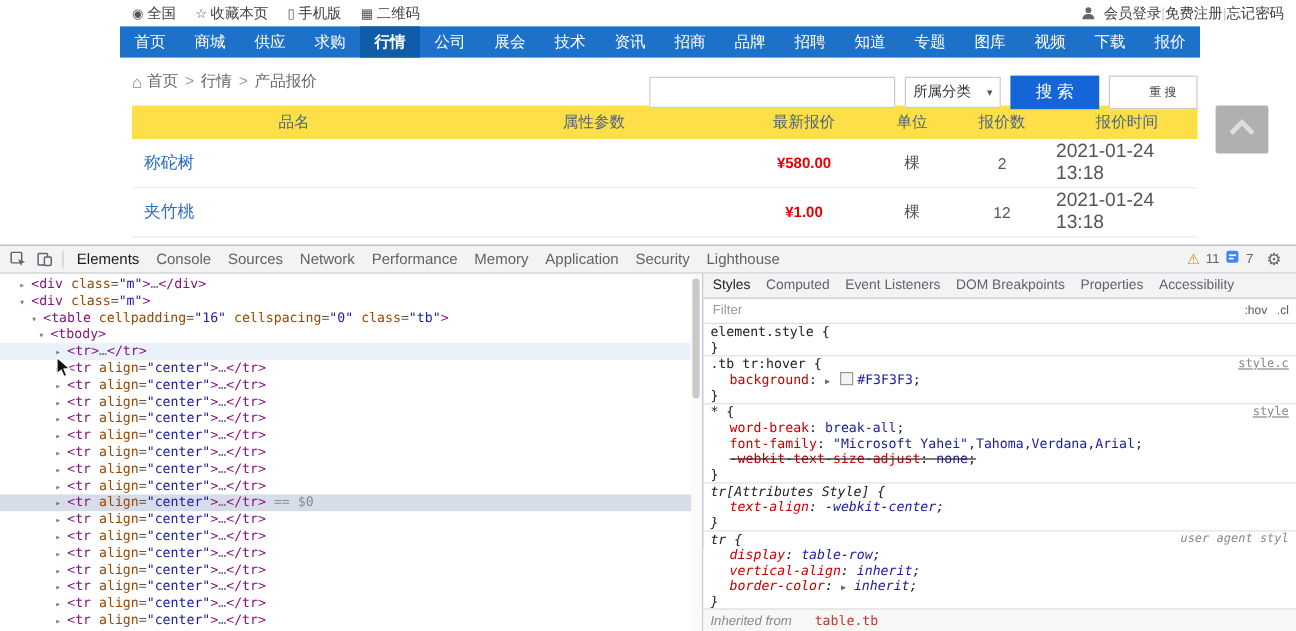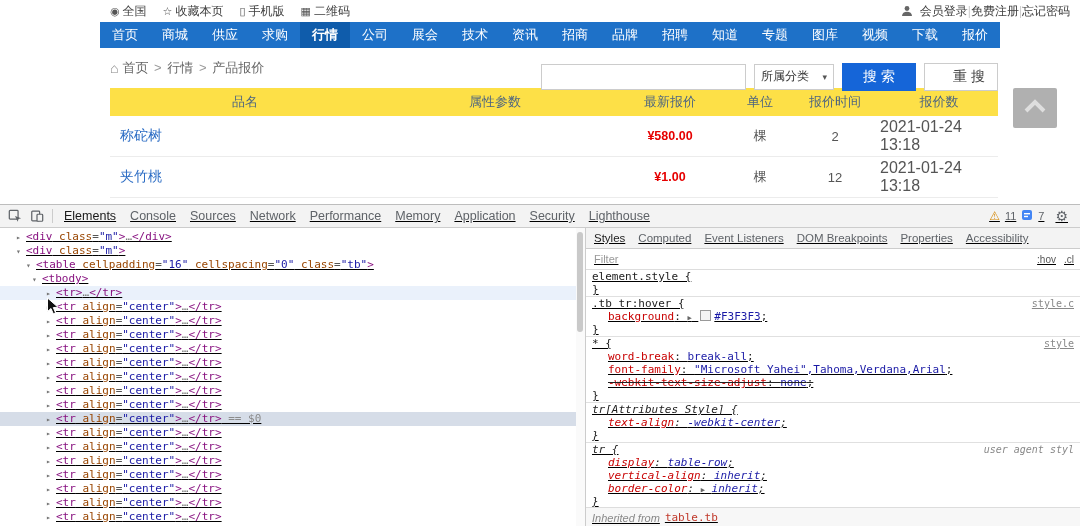--- a/index.html
+++ b/index.html
@@ -33,21 +33,21 @@
   .searchbar{display:flex;align-items:center;gap:8px;margin-top:17px;}
   .search-input{width:205px;height:26px;border:1px solid #ccc;outline:none;
                 padding:0 6px;font-size:12px;box-sizing:border-box;}
   .cat-select{width:80px;height:26px;border:1px solid #ccc;display:flex;align-items:center;
               justify-content:space-between;padding:0 6px;font-size:12px;color:#333;
               background:#fff;cursor:pointer;box-sizing:border-box;}
   .caret{font-size:9px;color:#555;}
   .btn-search{width:74px;height:28px;background:#1565d8;color:#fff;border:none;
               font-size:14px;cursor:pointer;font-family:inherit;}
   .btn-research{width:74px;height:28px;background:#fff;color:#444;border:1px solid #ccc;
-                font-size:14px;cursor:pointer;font-family:inherit;padding-left:22px;}
+                font-size:10px;cursor:pointer;font-family:inherit;padding-left:22px;}
 
   
   .qtable{margin-left:110px;width:888px;}
   .qt-head{display:flex;height:28px;background:#fde047;}
   .qc{display:flex;align-items:center;justify-content:center;font-size:13px;color:#4d6580;box-sizing:border-box;}
   .qt-head .qc:nth-child(1),.qt-row .qc:nth-child(1){width:270px;}
   .qt-head .qc:nth-child(2),.qt-row .qc:nth-child(2){width:230px;}
   .qt-head .qc:nth-child(3),.qt-row .qc:nth-child(3){width:120px;}
   .qt-head .qc:nth-child(4),.qt-row .qc:nth-child(4){width:60px;}
   .qt-head .qc:nth-child(5),.qt-row .qc:nth-child(5){width:90px;}
@@ -57,21 +57,21 @@
   .qt-row .name{color:#2b6cc4;font-size:14px;cursor:pointer;}
   .qt-row .price{color:#e60000;font-weight:bold;font-size:12.5px;text-align:center;}
   .qt-row .unit,.qt-row .quotes{font-size:13px;color:#555;}
   .qt-row .time{font-size:16px;color:#555;}
 
   .backtop{position:absolute;top:88px;right:23px;width:44px;height:40px;background:#b0b0b0;
            display:flex;align-items:center;justify-content:center;cursor:pointer;border-radius:2px;}
 
   
   .devtools{position:absolute;left:0;top:204px;width:1080px;height:252px;
-            border-top:1px solid #bdbdbd;background:#8b5cf6;box-sizing:border-box;text-decoration:underline;}
+            border-top:1px solid #bdbdbd;background:#8b5cf6;box-sizing:border-box;}
   .dt-toolbar{height:22px;background:#f3f3f3;border-bottom:1px solid #ccc;display:flex;
               align-items:center;padding:0 6px 0 4px;box-sizing:content-box;}
   .dt-ico{width:22px;height:18px;display:flex;align-items:center;justify-content:center;cursor:pointer;}
   .dt-sep{width:1px;height:14px;background:#ccc;margin:0 4px;}
   .dt-tabs{display:flex;height:100%;align-items:center;}
   .dt-tab{padding:0 7px;font-size:12.5px;color:#5f6368;height:100%;display:flex;
           align-items:center;cursor:pointer;white-space:nowrap;}
   .dt-tab.active{color:#1a1a1a;}
   .dt-right{margin-left:auto;display:flex;align-items:center;gap:5px;padding-right:6px;}
   .warn-ico{color:#d48806;font-size:12px;}
@@ -111,21 +111,21 @@
   .pname{color:#c80000;}
   .pval{color:#1a1aa6;}
   .struck{text-decoration:line-through;}
   .css-link{position:absolute;right:0;top:0;font-size:10px;color:#888;
             text-decoration:underline;cursor:pointer;font-style:normal;}
   .css-link.plain{text-decoration:none;font-style:italic;}
   .parrow{font-size:7px;color:#666;}
   .swatch{display:inline-block;width:9px;height:9px;border:1px solid #999;
           vertical-align:-1px;margin:0 3px 0 2px;background:#fff;}
   .st-inherited{flex:0 0 19px;border-top:1px solid #ddd;background:#f7f7f7;display:flex;
-                align-items:center;gap:5px;padding:0 6px;font-size:11px;}
+                align-items:center;gap:19px;padding:0 6px;font-size:11px;}
   .inh{color:#888;font-style:italic;}
   .inh-t{color:#c0392b;font-family:"DejaVu Sans Mono",monospace;cursor:pointer;}
 
   .cursor{position:absolute;left:46px;top:297px;z-index:99;pointer-events:none;}
 </style>
 </head>
 <body>
 
 <div class="page">
 
@@ -195,22 +195,22 @@
       <button class="btn-research">重 搜</button>
     </div>
   </div>
 
   <div class="qtable">
     <div class="qt-head">
         <div class="qc">品名</div>
         <div class="qc">属性参数</div>
         <div class="qc">最新报价</div>
         <div class="qc">单位</div>
+        <div class="qc">报价数</div>
         <div class="qc">报价时间</div>
-        <div class="qc">报价数</div>
       </div>
     <div>
         <div class="qt-row">
           <div class="qc name">称砣树</div>
           <div class="qc params"></div>
           <div class="qc price">¥580.00</div>
           <div class="qc unit">棵</div>
           <div class="qc quotes">2</div>
           <div class="qc time">2021-01-24 13:18</div>
         </div>

